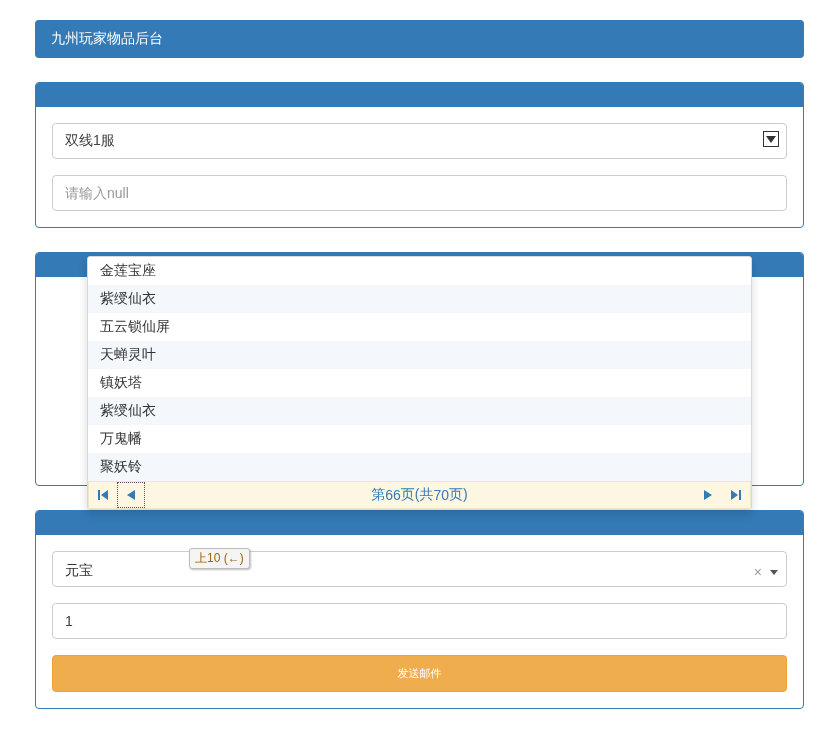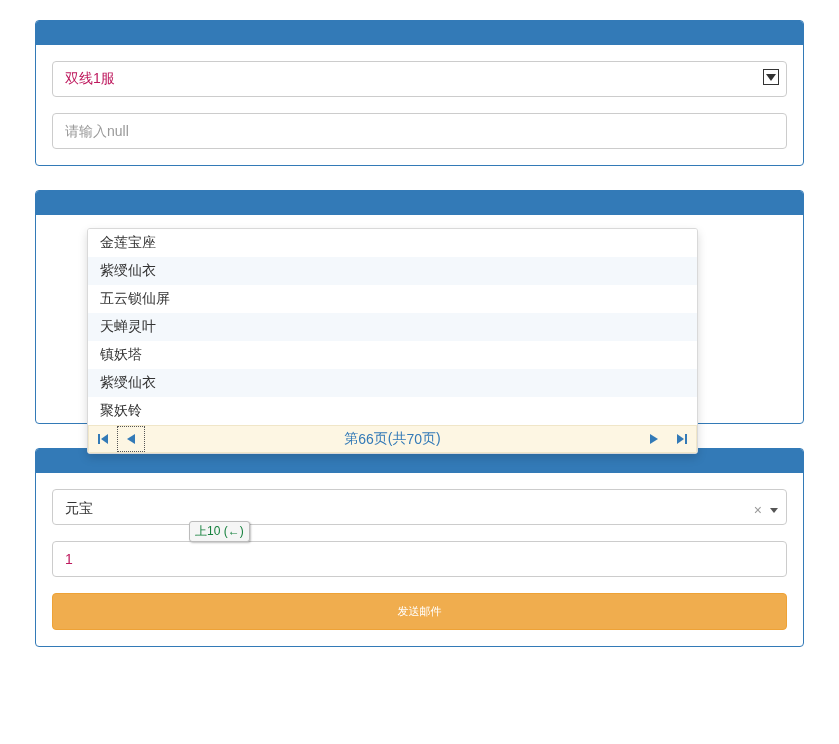--- a/index.html
+++ b/index.html
@@ -37,21 +37,21 @@
     padding: 16px;
   }
 
   .form-control {
     display: block;
     width: 100%;
     height: 36px;
     padding: 6px 12px;
     font-size: 14px;
     line-height: 1.4;
-    color: #be185d;
+    color: #404040;
     background-color: #fff;
     border: 1px solid #ccc;
     border-radius: 4px;
   }
   .form-control::placeholder { color: #999; }
 
   select.form-control {
     appearance: none;
     -webkit-appearance: none;
     background-image: none;
@@ -116,33 +116,33 @@
   .chip {
     position: absolute;
     left: 136px;
     top: -4px;
     background: #f5f5f5;
     border: 1px solid #bbb;
     border-radius: 3px;
     padding: 1px 5px;
     font-size: 12px;
     box-shadow: 1px 1px 2px rgba(0,0,0,0.25);
-    color: #15803d;
-    margin-top: 35px;
+    color: #a16207;
   }
 
   
   .dropdown {
     position: absolute;
     background: #fff;
     border: 1px solid #d9d9d9;
     border-radius: 3px;
     box-shadow: 0 4px 10px rgba(0,0,0,0.15);
     overflow: hidden;
-    width: 611px;
+    width: 665px;
+    margin-top: 28px;
   }
   .dropdown ul { list-style: none; }
   .dropdown li {
     padding: 5px 12px;
     font-size: 14px;
     color: #333;
     cursor: pointer;
   }
   .dropdown li:nth-child(odd) { background: #fff; }
   .dropdown li:nth-child(even) { background: #f4f8fc; }
@@ -179,20 +179,23 @@
   .panel-spacer {
     height: 208px;
   }
 
 </style>
 </head>
 <body>
 
 <div class="container">
 
+  <div class="title-bar">
+    <span>九州玩家物品后台</span>
+  </div>
 
   <div class="panel">
     <div class="panel-header"></div>
     <div class="panel-body">
       <div class="select-wrap mb">
         <select class="form-control">
           <option>双线1服</option>
         </select>
         <span class="select-arrow">
           <svg width="10" height="8" viewBox="0 0 10 8">
@@ -231,20 +234,21 @@
 </div>
 
 <div class="dropdown" style="left:87px; top:228px;">
   <ul>
     <li>金莲宝座</li>
     <li>紫绶仙衣</li>
     <li>五云锁仙屏</li>
     <li>天蝉灵叶</li>
     <li>镇妖塔</li>
     <li>紫绶仙衣</li>
+    <li>万鬼幡</li>
     <li>聚妖铃</li>
   </ul>
   <div class="pager">
     <div class="pager-btn">
       <svg width="10" height="10" viewBox="0 0 10 10">
           <rect x="0" y="0" width="2" height="10"></rect>
           <polygon points="10,0 10,10 3,5"></polygon>
         </svg>
     </div>
     <div class="pager-btn active">

